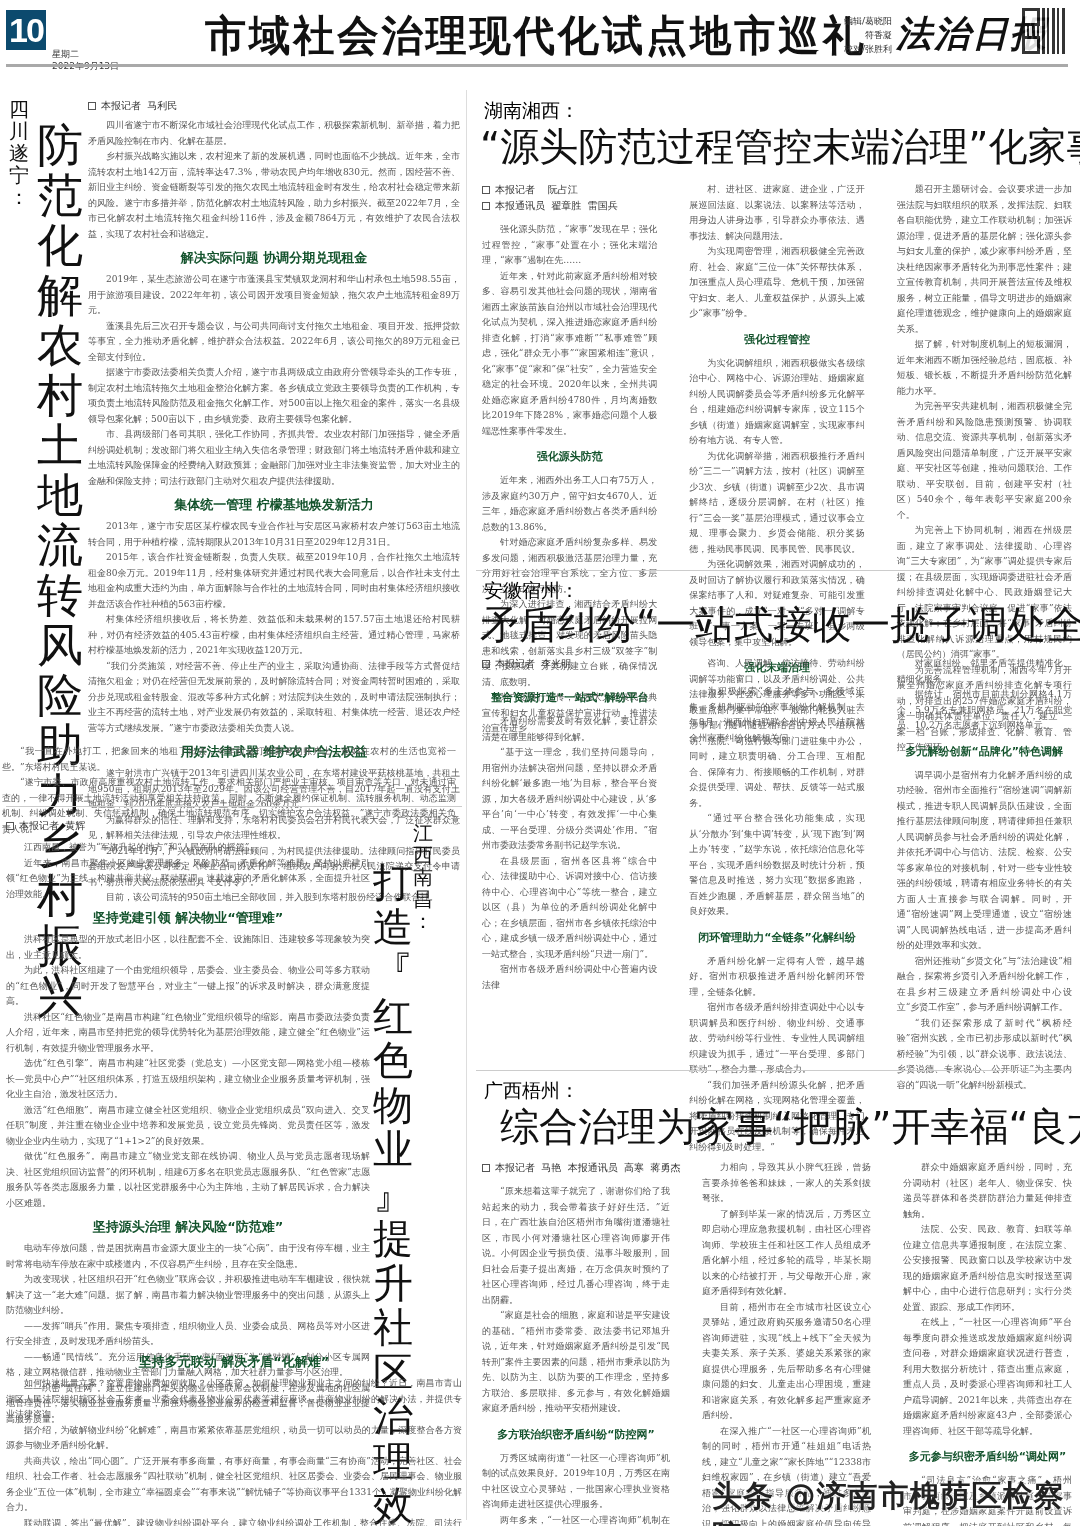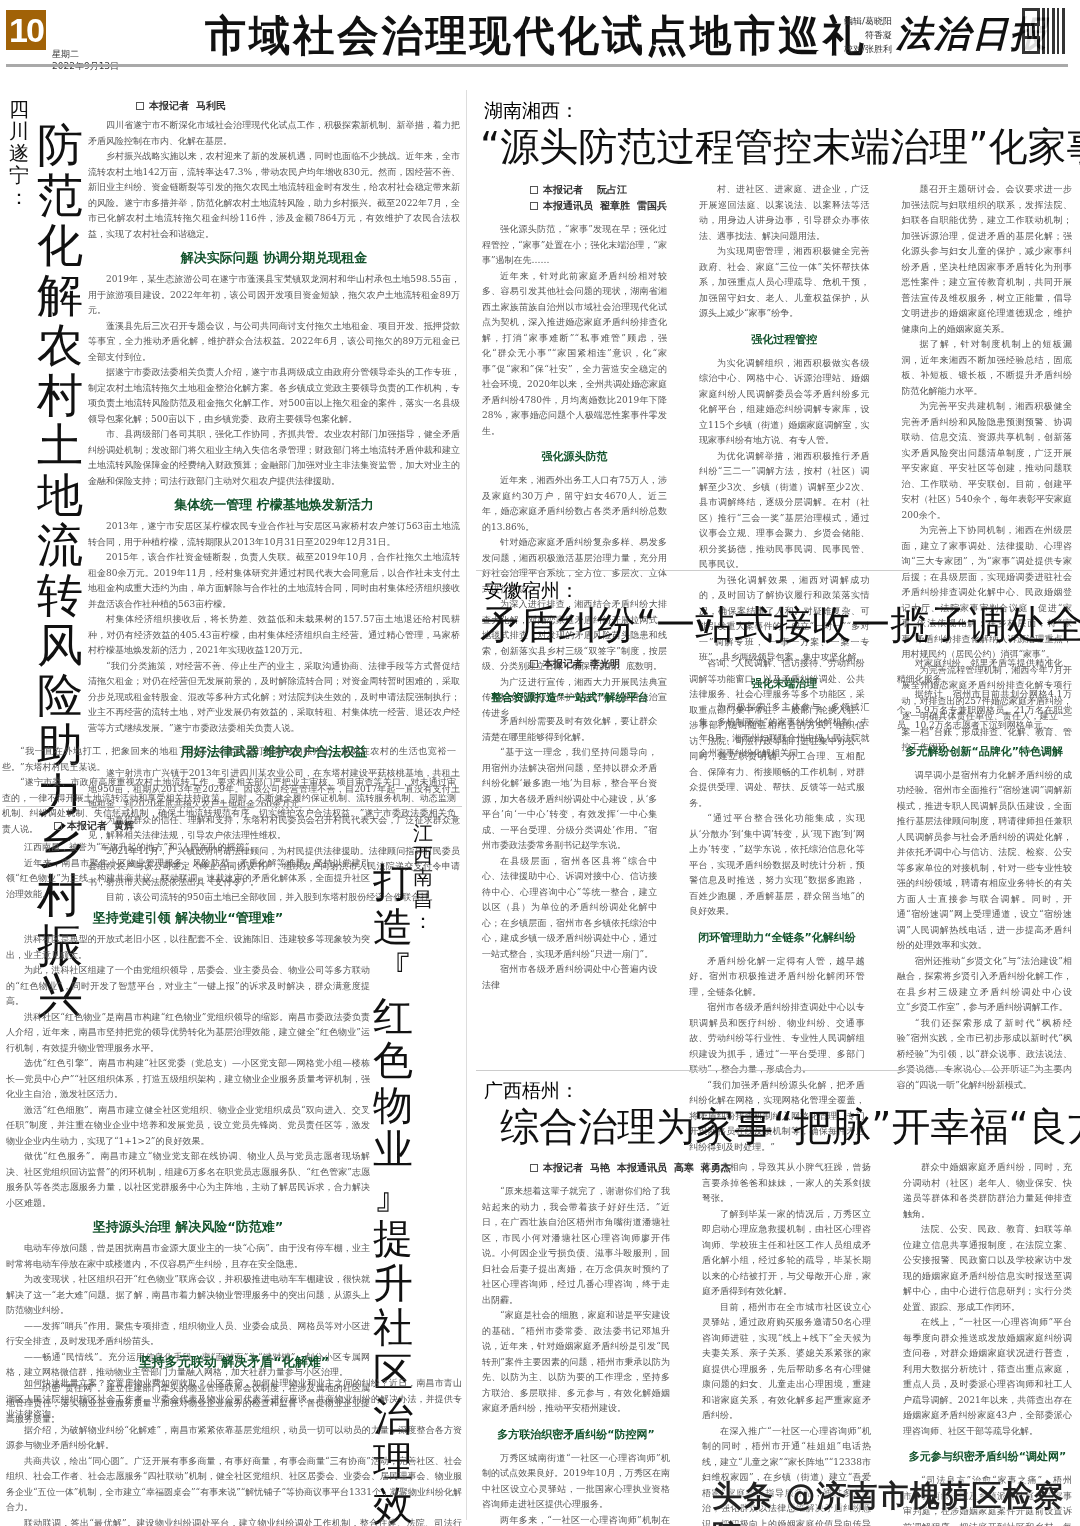--- a/index.html
+++ b/index.html
@@ -1,35 +1,35 @@
 <!DOCTYPE html>
 <html><head>
 <meta charset="utf-8">
 <style>
   * { box-sizing: border-box; margin: 0; padding: 0; }
   html, body { width: 1080px; height: 1526px; background: #fff; overflow: hidden; }
   body { position: relative; font-family: "DejaVu Sans", sans-serif; color: #222; }
   .abs { position: absolute; }
 
   
-  .page-no { left: 6px; top: 10px; width: 40px; height: 40px; background: #a16207; color: #fff; font: bold 34px/40px "Liberation Sans", sans-serif; text-align: center; letter-spacing: -2px; }
+  .page-no { left: 6px; top: 10px; width: 40px; height: 40px; background: #0c4a6e; color: #fff; font: bold 34px/40px "Liberation Sans", sans-serif; text-align: center; letter-spacing: -2px; }
   .date-block { left: 52px; top: 28px; font-size: 9px; line-height: 12px; color: #333; margin-top: 20px; }
   .section-title { left: 205px; top: 12px; font: 900 42px/48px "DejaVu Sans", sans-serif; letter-spacing: 3px; color: #111; transform: scaleX(0.98); transform-origin: left; }
   .editors { left: 822px; top: 14px; width: 70px; font-size: 9px; line-height: 14px; text-align: right; color: #333; }
   .paper-name { left: 896px; top: 10px; font: italic bold 36px/46px "DejaVu Serif", serif; color: #111; letter-spacing: 2px; }
   .qr { left: 1022px; top: 8px; width: 44px; height: 46px; background:
       repeating-linear-gradient(90deg, #111 0 3px, #fff 3px 5px, #111 5px 7px, #fff 7px 10px),
       #111; opacity: .85; }
   .qr::before, .qr::after { content: ""; position: absolute; width: 12px; height: 12px; border: 3px solid #111; background: #fff; }
   .qr::before { left: 0; top: 0; }
   .qr::after { left: 0; bottom: 0; }
   .rule { left: 6px; top: 64px; width: 1062px; height: 3px; background: #a9a9a9; }
 
   
-  .byline { font-size: 10px; font-weight: bold; color: #333; line-height: 16px; white-space: pre; margin-left: 48px; }
+  .byline { font-size: 10px; font-weight: normal; color: #333; line-height: 16px; white-space: pre; }
   .byline .box { display: inline-block; width: 8px; height: 8px; border: 1px solid #555; margin-right: 5px; vertical-align: -1px; }
   .body p { font: 9px/15.5px "DejaVu Serif", serif; color: #555; text-indent: 2em; text-align: justify; }
   .sub { font: bold 13px/20px "DejaVu Sans", sans-serif; color: #14532d; text-align: center; margin: 6px 0 4px; }
 
   
   .sc-region { left: 8px; top: 98px; width: 22px; font-size: 20px; line-height: 22px; text-align: center; color: #111; }
   .sc-title { left: 36px; top: 120px; width: 48px; font-size: 46px; line-height: 50px; text-align: center; color: #111; font-weight: 300; }
   .sc-byline { left: 88px; top: 98px; }
   .sc-body { left: 88px; top: 118px; width: 372px; }
   .sc-tail { left: 2px; top: 744px; width: 454px; }

